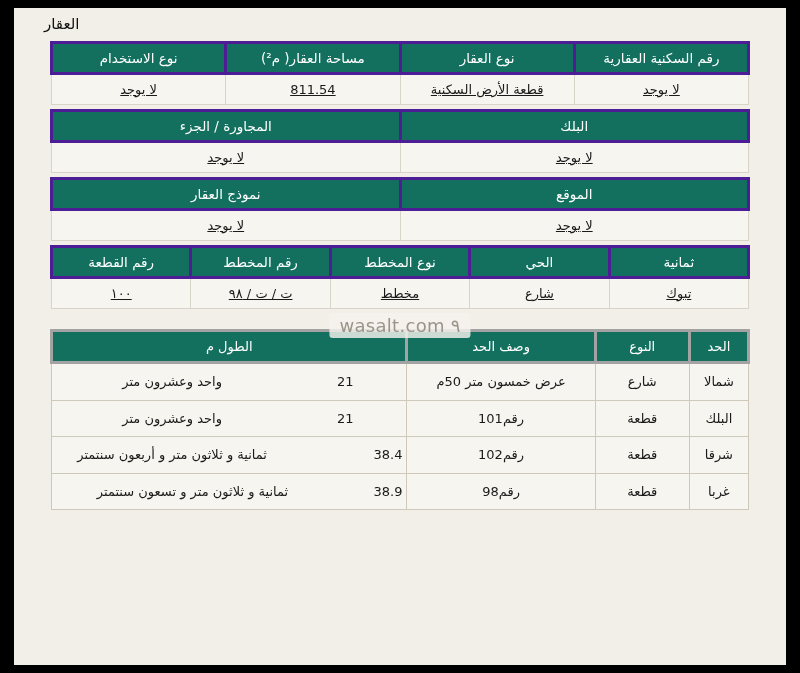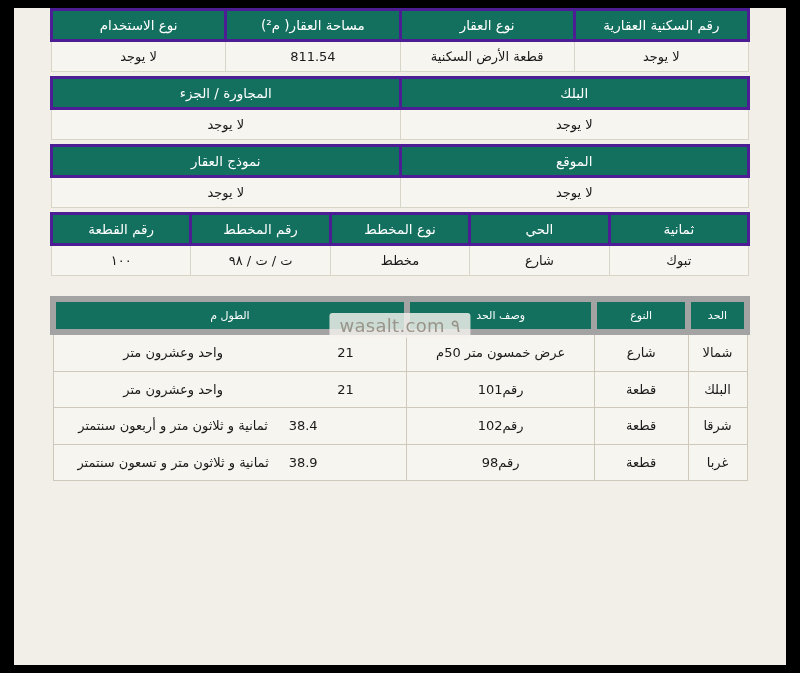--- a/index.html
+++ b/index.html
@@ -53,20 +53,21 @@
     border: 3px solid #4c1d95;
     font-weight: normal;
   }
   .val td {
     background: #f7f5f0;
     color: #1a1a1a;
     font-size: 13px;
     text-align: center;
     padding: 7px 3px;
     border: 1px solid #d9d4c8;
+    text-decoration: underline;
   }
   .spacer-row td {
     background: #f2efe9;
     border: none;
     height: 4px;
     padding: 0;
   }
   .gap {
     height: 20px;
   }
@@ -75,24 +76,24 @@
     width: 700px;
     margin: 0 auto;
     border-collapse: collapse;
     table-layout: fixed;
     direction: rtl;
     position: relative;
   }
   .tbl2 thead td {
     background: #13705f;
     color: #ffffff;
-    font-size: 11px;
+    font-size: 13px;
     text-align: center;
     padding: 7px 3px;
-    border: 6px solid #a3a3a3;
+    border: 3px solid #a3a3a3;
   }
   .tbl2 tbody td {
     background: #f7f5f0;
     color: #1a1a1a;
     font-size: 13px;
     text-align: center;
     padding: 9px 4px;
     border: 1px solid #cfc9bb;
     line-height: 1.35;
   }
@@ -109,20 +110,23 @@
     direction: ltr;
     letter-spacing: 0.3px;
     pointer-events: none;
   }
 </style>
 </head>
 <body>
 
 <div class="page">
 
+  <div class="title-row">
+    <div class="doc-title">العقار</div>
+  </div>
 
   <table class="tbl first">
     <colgroup>
       <col style="width:25%">
         <col style="width:25%">
         <col style="width:25%">
         <col style="width:25%">
     </colgroup>
     <tbody>
       <tr class="hdr">
@@ -240,37 +244,37 @@
         </td>
       </tr>
       <tr>
         <td>شرقا</td>
         <td>قطعة</td>
         <td>رقم102</td>
         <td>
           <table style="width:100%;border-collapse:collapse;">
             <tbody>
                 <tr>
-              <td style="width:33%;border:none;padding:0;text-align:left;">38.4</td>
+              <td style="width:33%;border:none;padding:0;text-align:right;">38.4</td>
               <td style="width:67%;border:none;padding:0;">ثمانية و ثلاثون متر و أربعون سنتمتر</td>
             </tr>
           </tbody>
             </table>
         </td>
       </tr>
       <tr>
         <td>غربا</td>
         <td>قطعة</td>
         <td>رقم98</td>
         <td>
           <table style="width:100%;border-collapse:collapse;">
             <tbody>
                 <tr>
-              <td style="width:33%;border:none;padding:0;text-align:left;">38.9</td>
-              <td style="width:67%;border:none;padding:0;text-align:center;">ثمانية و ثلاثون متر و تسعون سنتمتر</td>
+              <td style="width:33%;border:none;padding:0;text-align:right;">38.9</td>
+              <td style="width:67%;border:none;padding:0;text-align:right;">ثمانية و ثلاثون متر و تسعون سنتمتر</td>
             </tr>
           </tbody>
             </table>
         </td>
       </tr>
     </tbody>
   </table>
 
   <div class="watermark">wasalt.com ٩</div>
 

